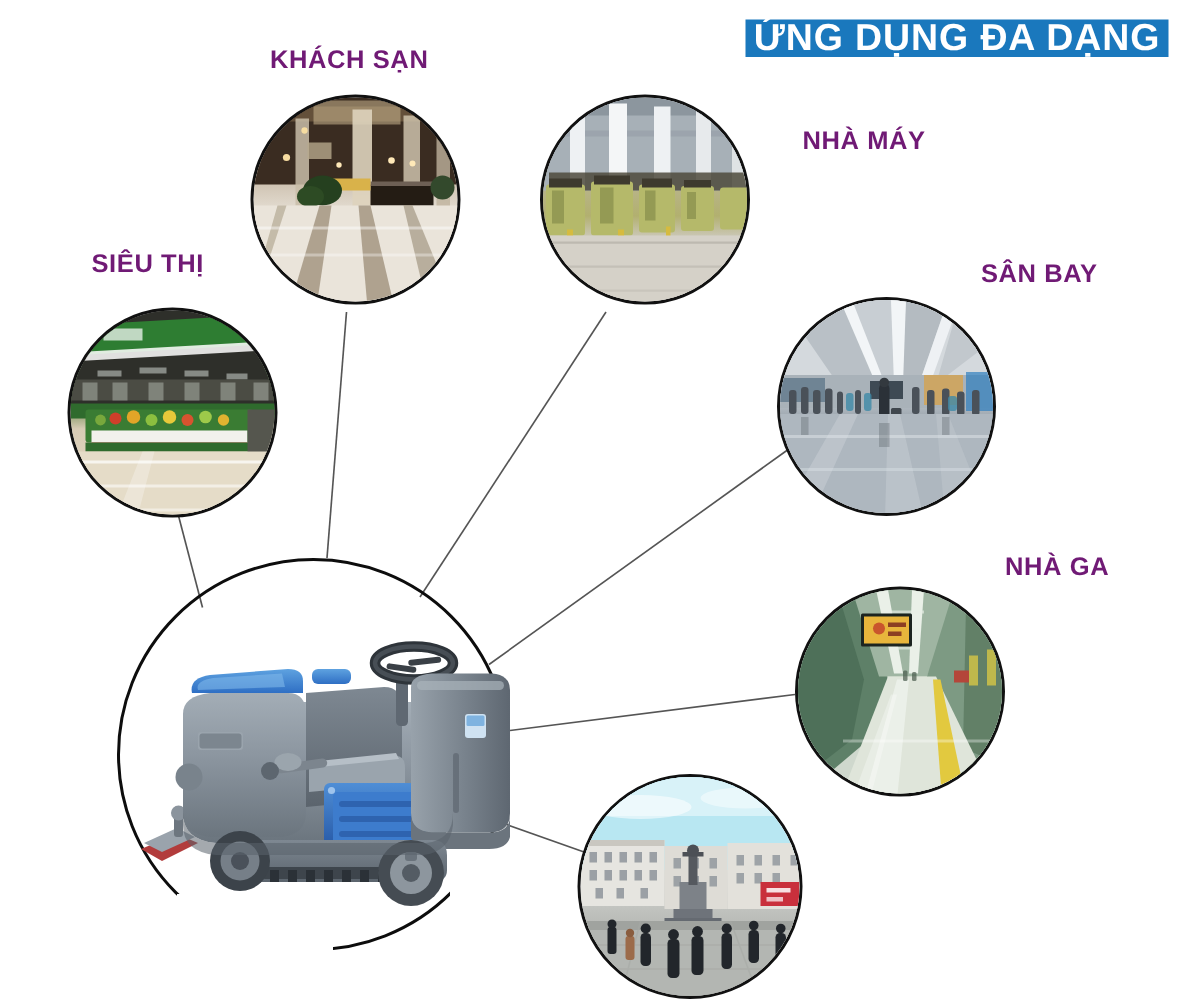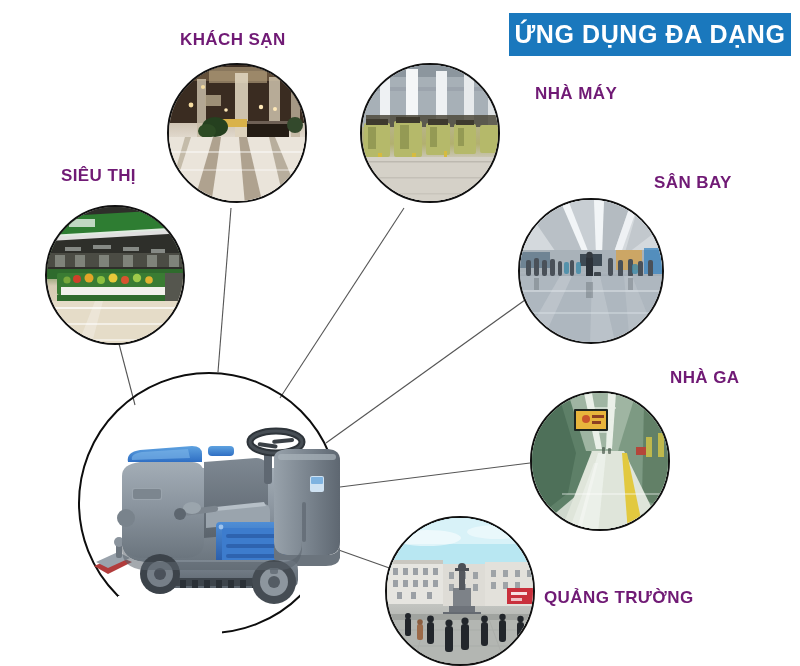--- a/index.html
+++ b/index.html
@@ -12,23 +12,23 @@
   #stage {
     position: relative;
     width: 800px; height: 666px;
     background: #ffffff;
   }
 
   
   .title-banner {
     position: absolute;
     left: 497px; top: 13px;
-    width: 282px; height: 43px;
+    width: 282px; height: 25px;
     background: #1a78bd;
-    display: flex; align-items: center; justify-content: center; margin-left: 12px;
+    display: flex; align-items: center; justify-content: center;
   }
   .title-banner .title-text {
     color: #ffffff;
     font-size: 25px;
     font-weight: bold;
     letter-spacing: 0.6px;
     line-height: 1;
     white-space: nowrap;
   }
 
@@ -502,21 +502,20 @@
           <circle cx="115.5" cy="99" r="3.2"></circle>
           <rect x="130" y="104" width="7" height="22" rx="3"></rect>
           <circle cx="133.5" cy="101" r="3.2"></circle>
         </g>
 
         <rect x="30" y="106" width="6" height="16" rx="2" fill="#9c6b4a"></rect>
         <circle cx="33" cy="104" r="2.8" fill="#8a5d3f"></circle>
       </svg>
     </div>
   </div>
-  <div class="node-label lbl-plaza">QUẢNG TRƯỜNG</div>
 
   <div class="center-ring"></div>
   <div class="ring-gap"></div>
   <div class="ring-gap2"></div>
 
   <div class="machine">
     <svg viewBox="0 0 262 220" width="262" height="220" xmlns="http://www.w3.org/2000/svg">
       <defs>
         <linearGradient id="greyBody" x1="0" y1="0" x2="0" y2="1">
           <stop offset="0%" stop-color="#a3adb6"></stop>

